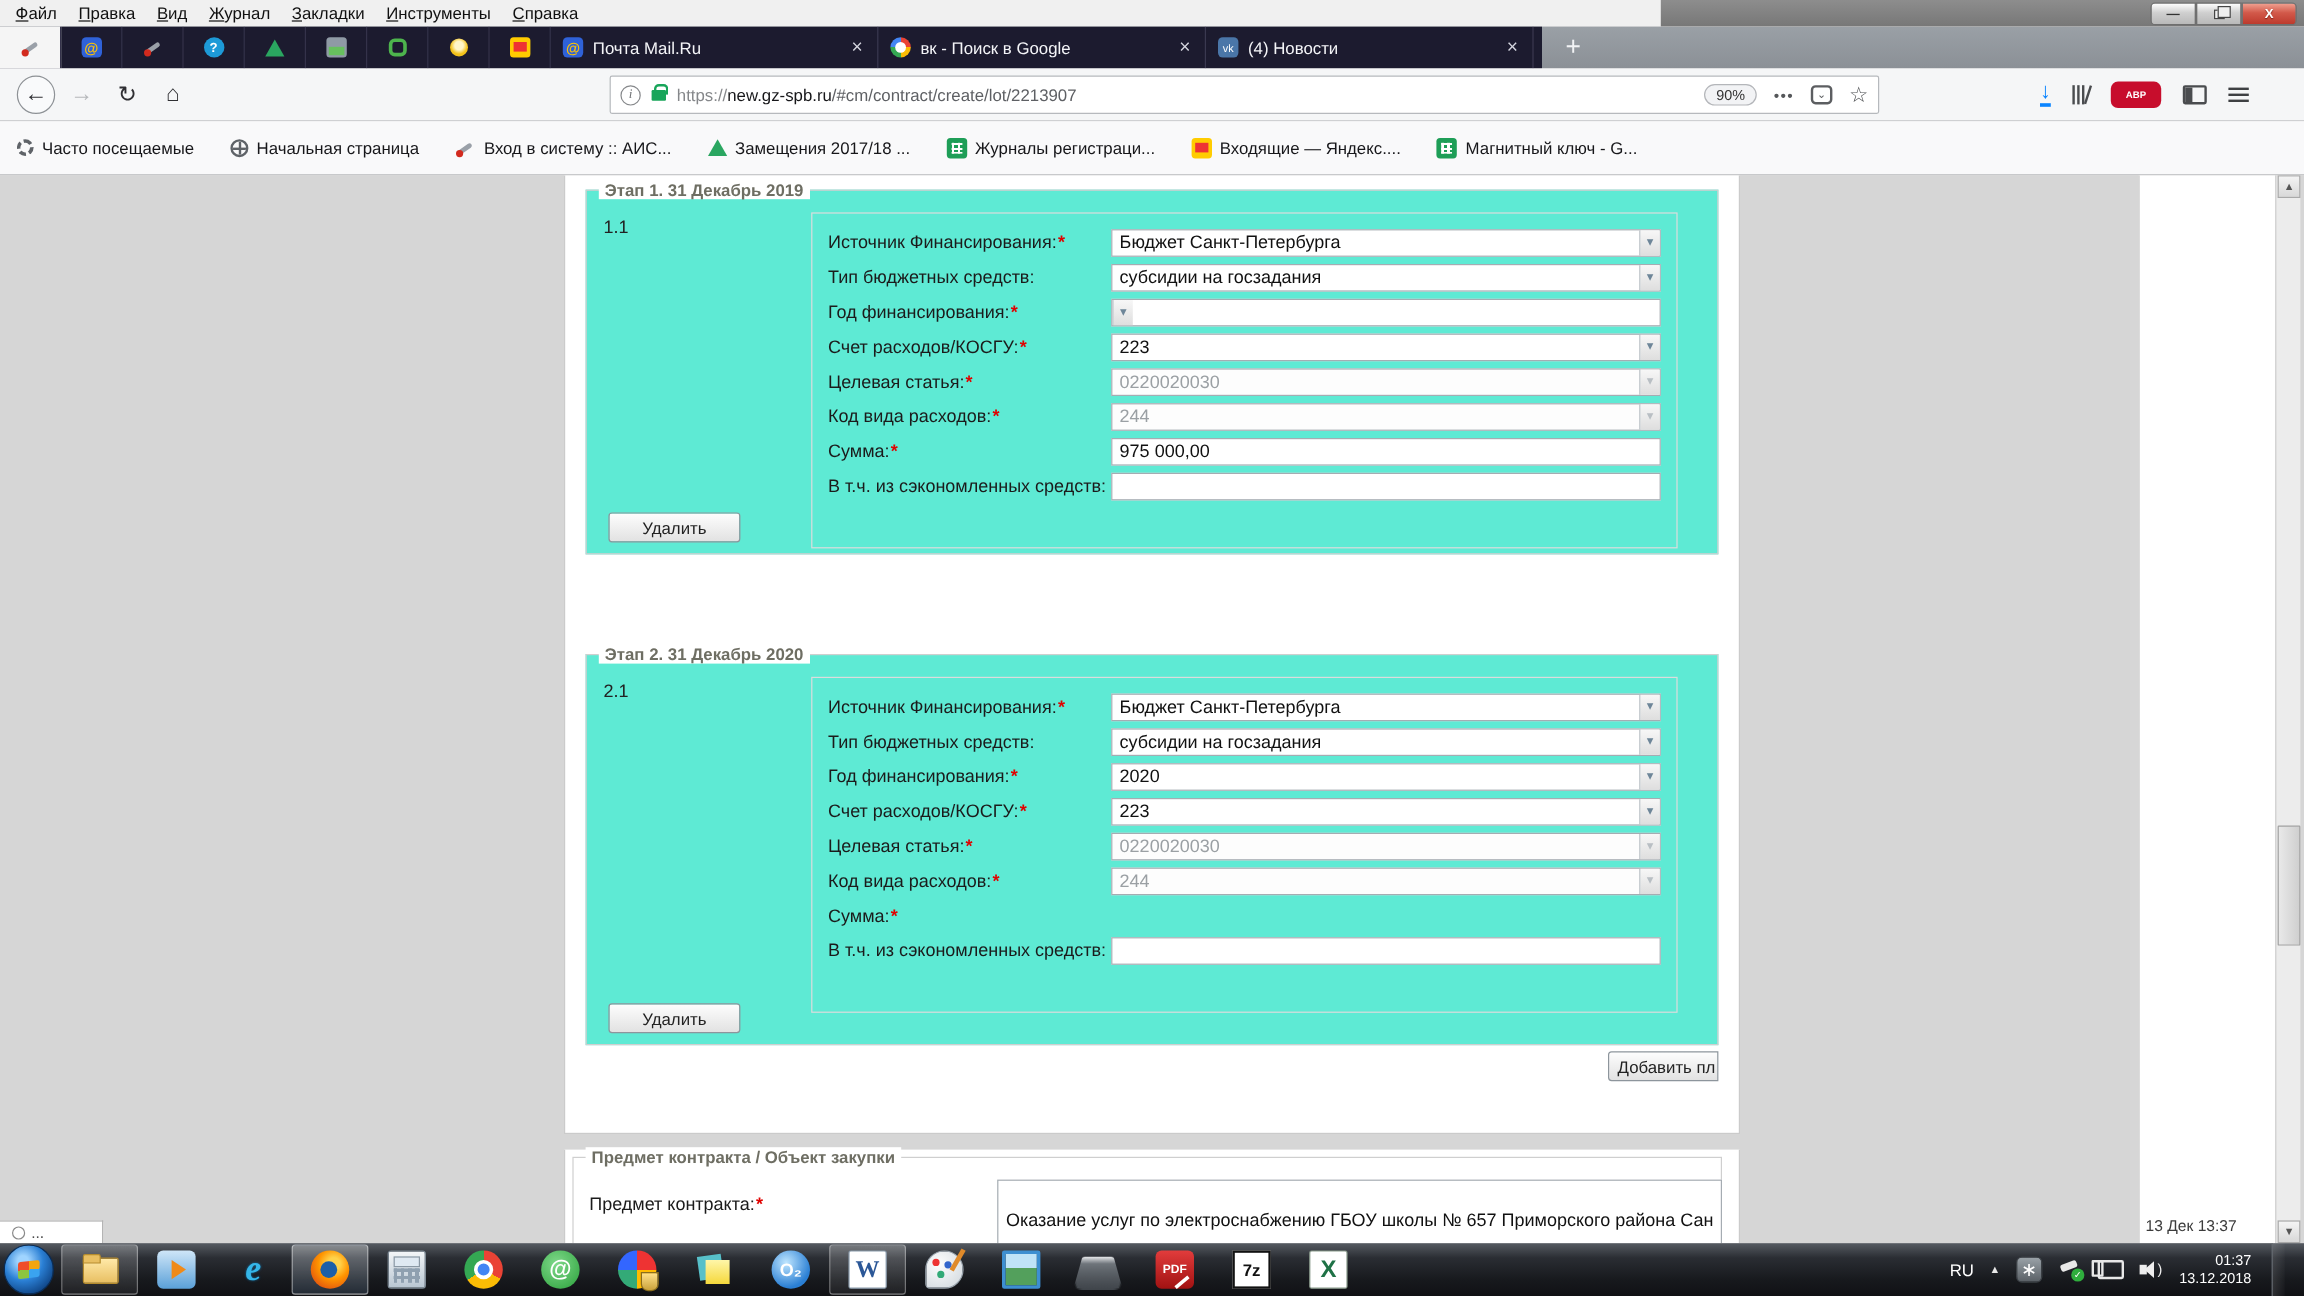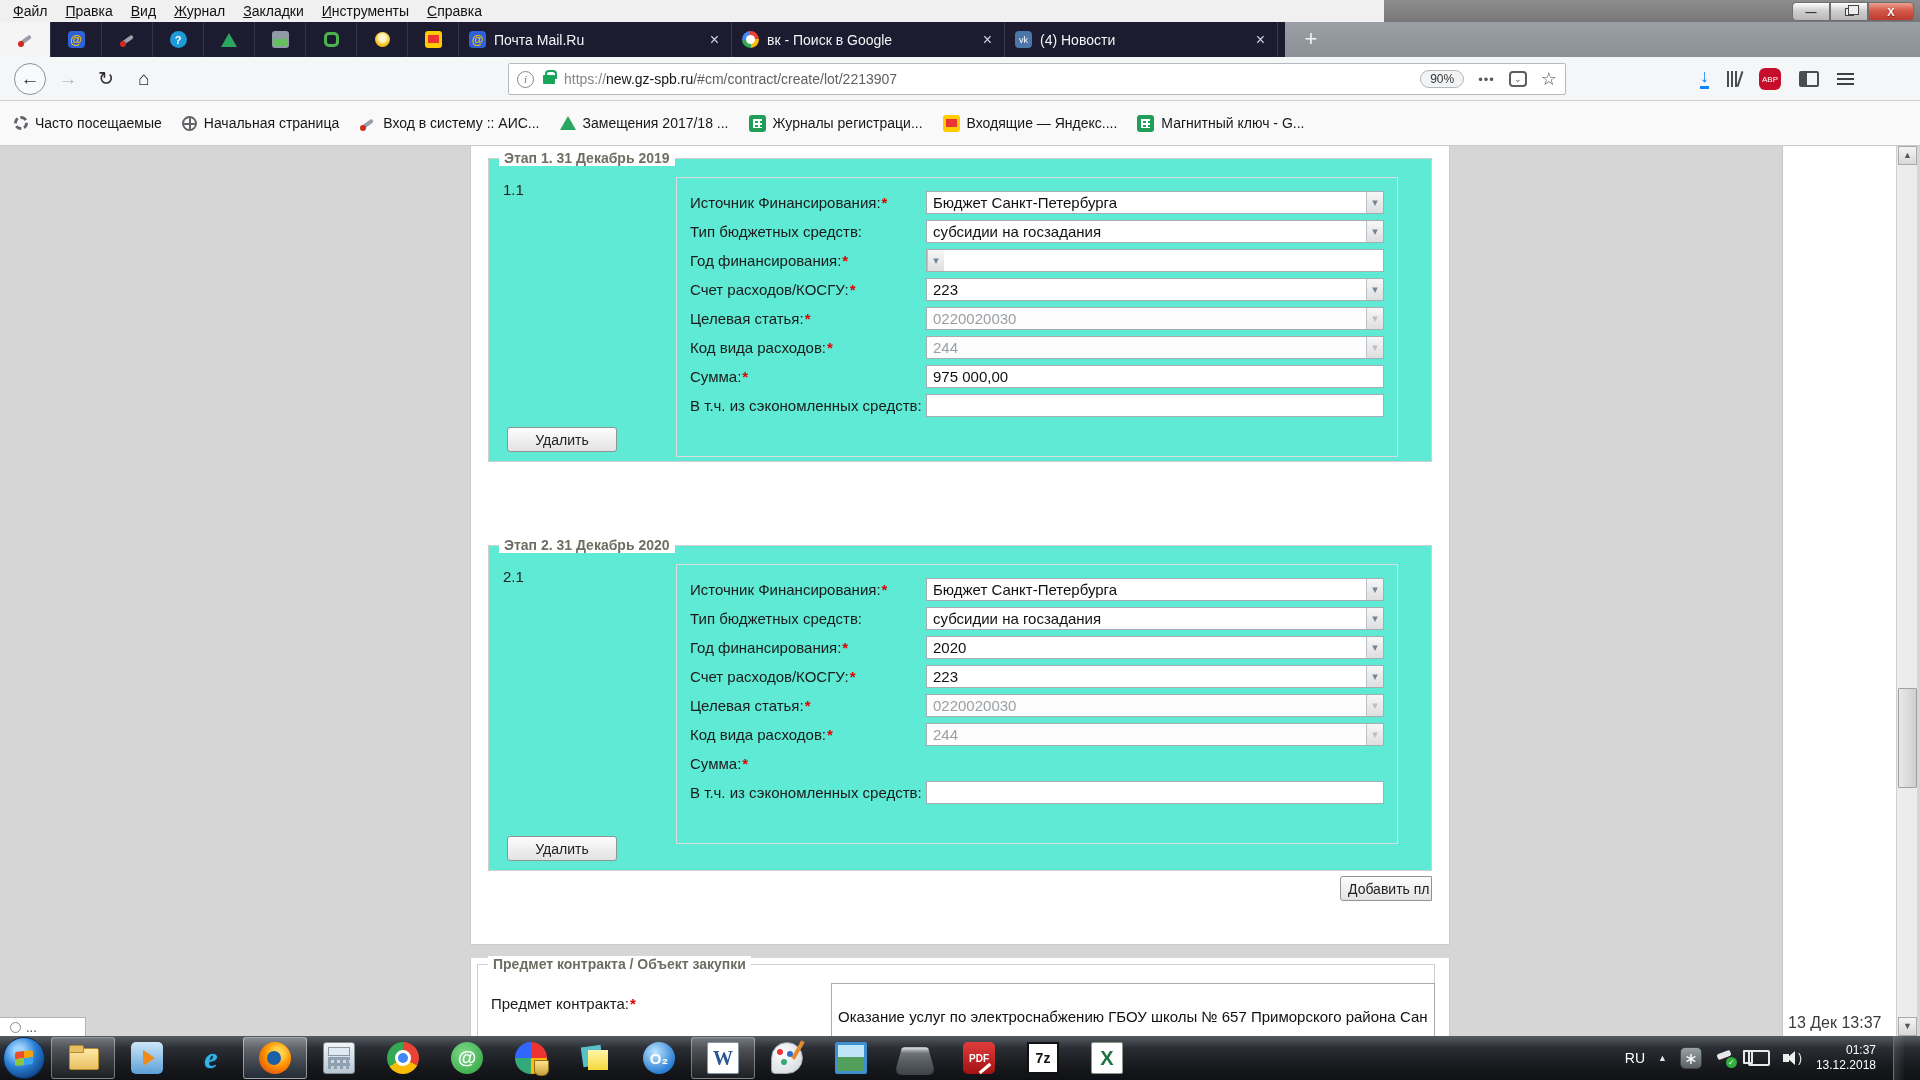--- a/index.html
+++ b/index.html
@@ -66,28 +66,28 @@
   .u-scheme{color:#85878a}.u-host{color:#17171a}.u-path{color:#5e6064}
   .zoompill{border:1px solid #b4b6ba;border-radius:10px;background:#f2f3f5;font-size:12px;color:#333;padding:1px 9px;margin-right:14px}
   .pagedots{color:#55575a;font-size:13px;letter-spacing:1px;margin-right:14px}
   .pocket{width:18px;height:16px;border:2px solid #5c5e61;border-radius:4px;display:flex;align-items:center;justify-content:center;color:#5c5e61;font-size:9px;margin-right:14px}
   .star{color:#4d4f52;font-size:18px}
   .after-url{position:absolute;left:1700px;top:0;height:44px;display:flex;align-items:center;gap:18px}
   .dl{color:#0a84ff;font-size:18px;border-bottom:3px solid #0a84ff;line-height:14px;height:20px}
   .lib{display:flex;gap:2px;align-items:flex-end;height:16px}
   .lib i{display:block;width:2px;height:16px;background:#4a4c4f}
   .lib i:last-child{transform:rotate(18deg)}
-  .abp{background:#c70d2c;color:#fff;font-size:8px;font-weight:normal;width:22px;height:22px;border-radius:6px;display:flex;align-items:center;justify-content:center}
+  .abp{background:#c70d2c;color:#fff;font-size:8px;font-weight:bold;width:42px;height:22px;border-radius:6px;display:flex;align-items:center;justify-content:center}
   .sbicon{width:20px;height:16px;border:2px solid #4a4c4f;border-radius:2px;position:relative}
   .sbicon::before{content:"";position:absolute;left:0;top:0;width:6px;height:100%;background:#4a4c4f}
   .burger{display:flex;flex-direction:column;gap:3px}
   .burger i{display:block;width:17px;height:2px;background:#3e4043}
 
   
-  .bmbar{position:absolute;left:0;top:101px;width:1920px;height:45px;background:#f9f9fa;border-bottom:1px solid #c8c9cb;display:flex;align-items:center;padding-left:14px;gap:20px}
+  .bmbar{position:absolute;left:0;top:101px;width:1920px;height:45px;background:#f9f9fa;border-bottom:1px solid #c8c9cb;display:flex;align-items:center;padding-left:14px;gap:30px}
   .bmitem{display:flex;align-items:center;gap:7px;font-size:14px;color:#17171a;white-space:nowrap}
 
   
   .viewport{position:absolute;left:0;top:146px;width:1920px;height:890px;background:#d6d6d6;overflow:hidden}
   .rightwhite{position:absolute;left:1782px;top:0;width:114px;height:890px;background:#fff;border-left:1px solid #c6c6c6}
   .card{position:absolute;background:#fff;border:1px solid #cbcbcb;border-top:none;border-bottom:none}
   .card1{left:470px;top:0;width:980px;height:799px;border-bottom:1px solid #cbcbcb}
   .card2{left:470px;top:812px;width:980px;height:224px}
   .stage-box{position:absolute;left:488px;width:944px;border:1px solid #cfcfcf;background:#5eead4}
   #stage0{top:12px;height:304px}
@@ -105,21 +105,21 @@
   .select.disabled{background:#fdfdfd}
   .select.disabled .sval{color:#9ba0a4}
   .select.disabled .arrow{color:#b9bfc4}
   .tinput{width:458px;height:23px;border:1px solid #a5acb2;font-size:15px;padding:0 6px;font-family:"Liberation Sans",sans-serif;color:#111;background:#fff}
   .btn{font-size:14px;height:25px;border:1px solid #8d959c;border-radius:3px;background:linear-gradient(#fdfdfd,#e2e2e2);color:#222;font-family:"Liberation Sans",sans-serif}
   .del{position:absolute;left:18px;bottom:9px;width:110px}
   .addbtn{position:absolute;left:1340px;top:730px;width:92px;overflow:hidden;white-space:nowrap;text-align:left;padding:0 0 0 7px;border-radius:3px 0 0 3px}
   .cfieldset{position:absolute;left:477px;top:818px;width:958px;height:240px;border:1px solid #cfcfcf;background:#fff}
   .clabel{position:absolute;left:13px;top:30px;font-size:15px;color:#1b1b1b}
   .cinput{position:absolute;left:353px;top:18px;width:604px;height:62px;border:1px solid #a5acb2;font-size:15px;padding:4px 6px 0 6px;font-family:"Liberation Sans",sans-serif;color:#111;vertical-align:top}
-  .servertime{position:absolute;left:1788px;top:868px;font-size:16px;color:#3c3c3c;background:transparent;white-space:nowrap}
+  .servertime{position:absolute;left:1788px;top:868px;font-size:13px;color:#3c3c3c;background:transparent;white-space:nowrap}
   .statusbox{position:absolute;left:0;top:871px;height:19px;min-width:86px;background:#fff;border:1px solid #b4b4b4;border-left:none;border-bottom:none;display:flex;align-items:center;gap:5px;padding:0 10px;font-size:13px;color:#4a4a4a}
   .statusbox .sicon{width:11px;height:11px;border:1px solid #8a8a8a;border-radius:50%}
 
   
   .vscroll{position:absolute;left:1896px;top:0;width:21px;height:890px;background:#ececec;border-left:1px solid #cfcfcf}
   .sarrow{position:absolute;left:1px;width:19px;height:19px;background:linear-gradient(#f4f4f4,#d8d8d8);border:1px solid #a9a9a9;color:#555;font-size:9px;text-align:center;line-height:17px}
   .sarrow.up{top:0}.sarrow.down{bottom:0}
   .sthumb{position:absolute;left:1px;top:542px;width:19px;height:100px;background:linear-gradient(90deg,#e9e9e9,#cfcfcf);border:1px solid #a0a0a0;border-radius:1px}
 
   

